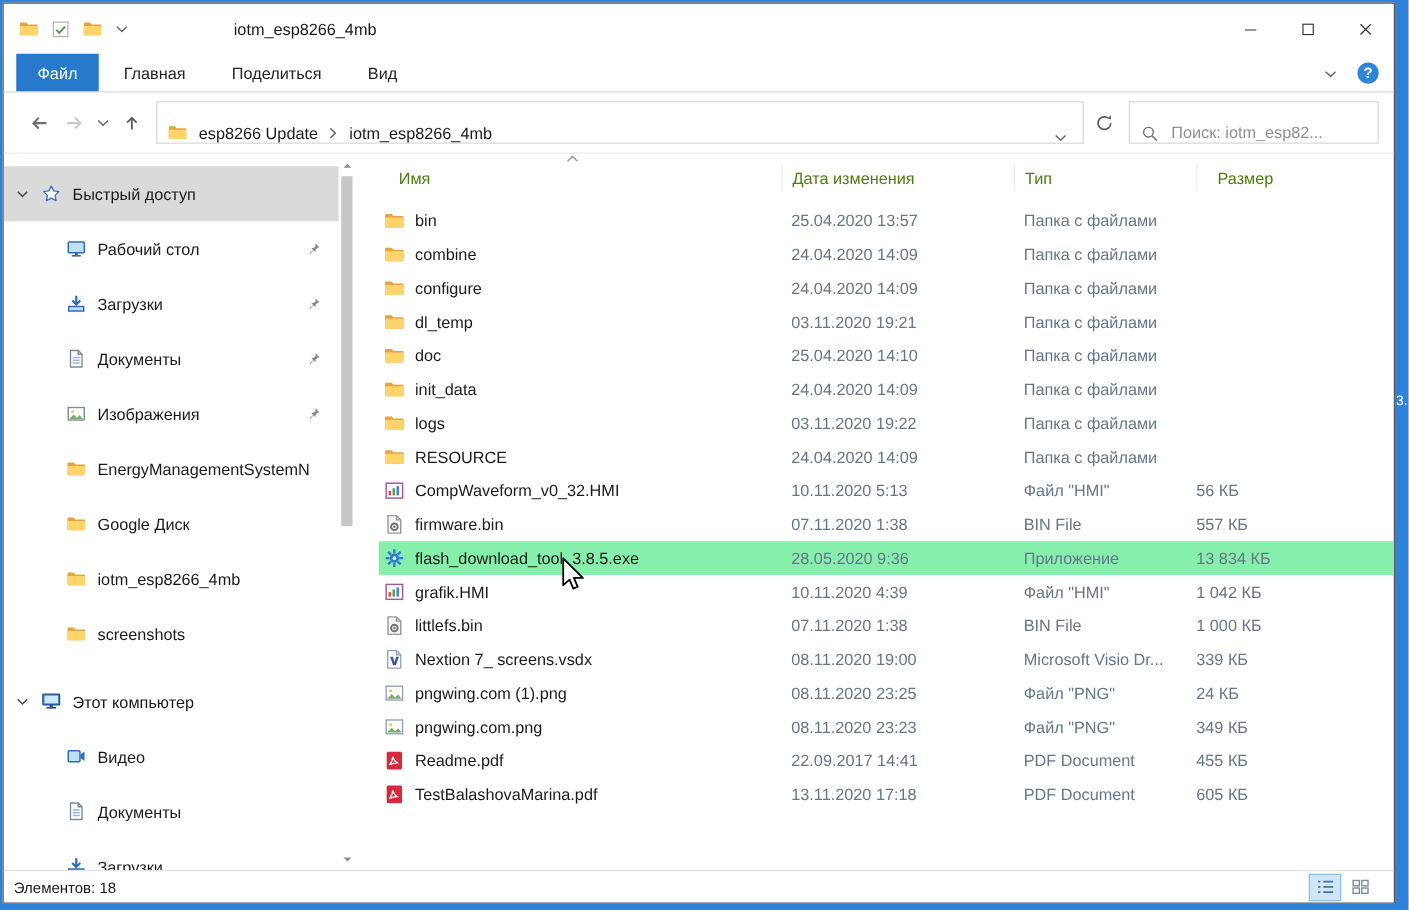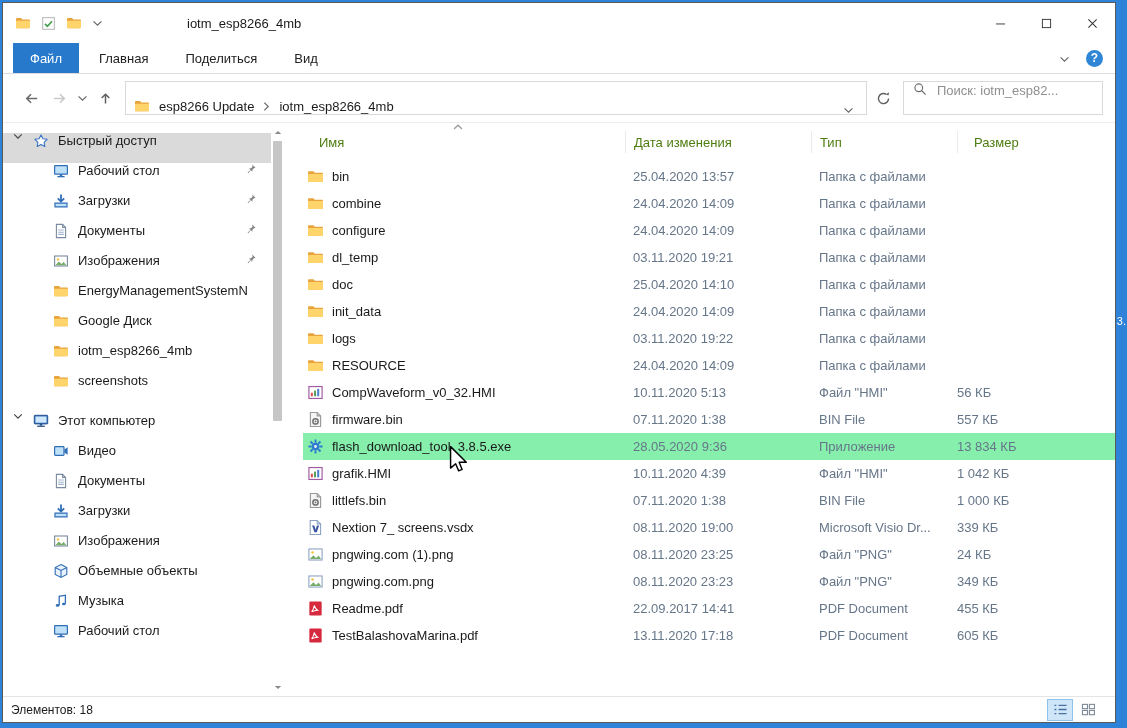--- a/index.html
+++ b/index.html
@@ -28,28 +28,28 @@
   
   .addr-row{height:48px;flex:0 0 auto;display:flex;align-items:center;padding:0 12px 0 14px;border-bottom:1px solid #ececec}
   .nav-btn{width:28px;height:28px;display:flex;align-items:center;justify-content:center}
   .nav-btn.small{width:18px}
   .addr-box{flex:1;height:34px;box-sizing:border-box;border:1px solid #d9d9d9;display:flex;align-items:flex-end;padding:0 8px;margin-left:6px;background:#fff}
   #crumbs{display:flex;align-items:center}
   .crumb{padding:0 9px;white-space:nowrap}
   .crumb-sep{display:flex;align-items:center}
   .addr-chev{margin-left:auto;display:flex;align-items:center;padding:0 4px}
   .refresh-btn{width:32px;height:34px;display:flex;align-items:center;justify-content:center}
-  .search-box{width:200px;height:34px;box-sizing:border-box;border:1px solid #d9d9d9;display:flex;align-items:flex-start;padding:0 9px;margin-left:4px}
+  .search-box{width:200px;height:34px;box-sizing:border-box;border:1px solid #d9d9d9;display:flex;align-items:flex-end;padding:0 9px;margin-left:4px}
   .search-box input{border:none;outline:none;flex:1;min-width:0;margin-left:8px;font-family:inherit;font-size:13px;color:#444;background:transparent}
   .search-box input::placeholder{color:#8f8f8f}
 
   
   .content{flex:1;min-height:0;display:flex}
   .sidebar{width:268px;flex:0 0 auto;padding-top:10px;overflow:hidden}
-  .side-item{height:30px;display:flex;align-items:flex-start;position:relative;white-space:nowrap}
+  .side-item{height:44px;display:flex;align-items:center;position:relative;white-space:nowrap}
   .side-item.lvl0{padding-left:30px}
   .side-item.lvl1{padding-left:50px}
   .side-item .expander{position:absolute;left:10px;display:flex}
   .side-item .icon{display:flex;flex:0 0 auto}
   .side-item .label{margin-left:9px;overflow:hidden;text-overflow:clip;flex:0 1 auto}
   .side-item .pin{margin-left:auto;margin-right:14px;display:flex;flex:0 0 auto}
   .side-item.selected{background:#dadada}
   .side-item.gap-before{margin-top:10px}
 
   .side-scroll{width:14px;flex:0 0 auto;position:relative}

